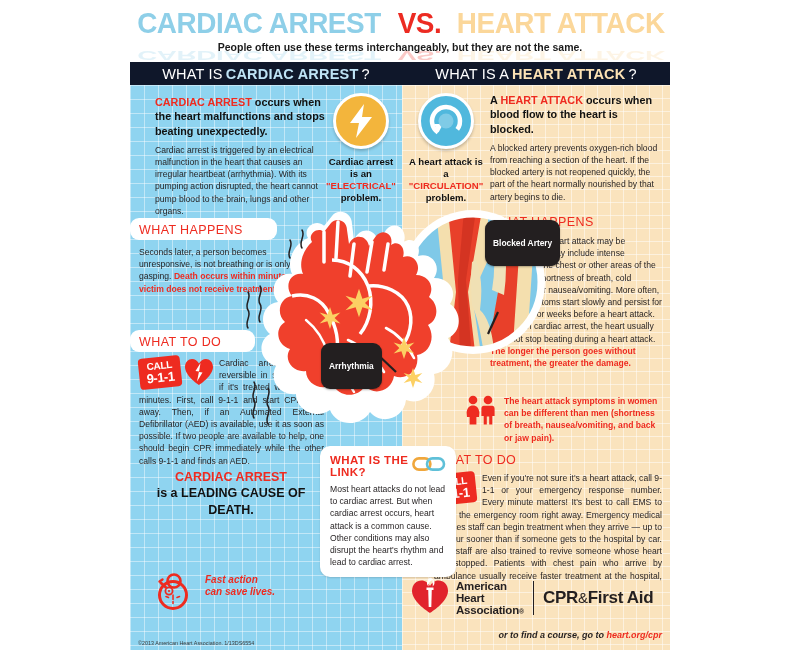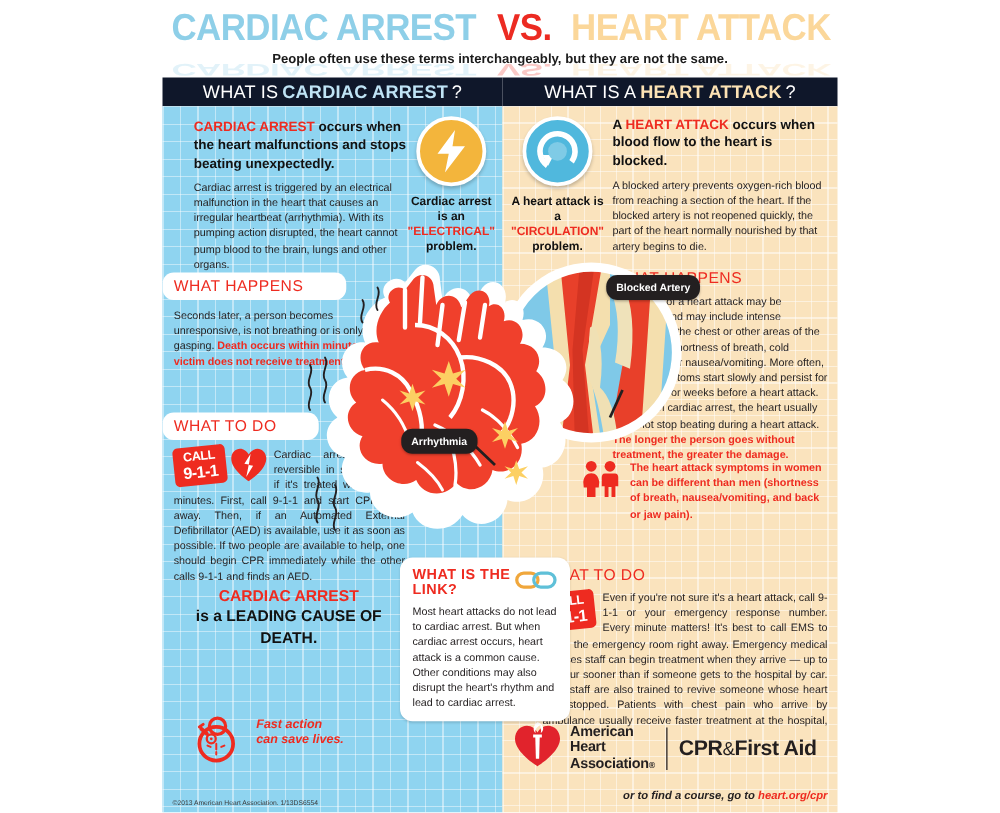--- a/index.html
+++ b/index.html
@@ -164,21 +164,21 @@
   
   #heart-wrap {
     position: absolute; left: 236px; top: 200px;
     width: 330px; height: 250px;
     pointer-events: none;
   }
   .label-bubble {
     position: absolute;
     background: #231f20; color: #fff;
     font-size: 8.4px; font-weight: bold;
-    border-radius: 9px; padding: 5px 8px;
+    border-radius: 9px; padding: 18px 8px;
     white-space: nowrap;
     box-shadow: 0 1px 2px rgba(0,0,0,.3);
   }
 
   
   .aha-name {
     font-size: 11.5px; font-weight: bold; color: #231f20;
     line-height: 1.06; letter-spacing: -0.2px;
   }
   .aha-divider { width: 1px; background: #231f20; height: 34px; margin: 0 9px; }
@@ -322,21 +322,21 @@
         <div class="body-txt" style="margin-top:6px;">A blocked artery prevents oxygen-rich blood from reaching a section of the heart. If the blocked artery is not reopened quickly, the part of the heart normally nourished by that artery begins to die.</div>
       </div>
 
       <div style="position:absolute;left:88px;top:130px;width:172px;">
         <div class="sect-head">WHAT HAPPENS</div>
         <div class="body-txt" style="margin-top:6px;">
           <span>Symptoms of a heart attack may be immediate and may include intense discomfort in the chest or other areas of the upper body, shortness of breath, cold sweats, and/or nausea/vomiting. More often, though, symptoms start slowly and persist for hours, days or weeks before a heart attack. Unlike with cardiac arrest, the heart usually does not stop beating during a heart attack. </span><span class="red">The longer the person goes without treatment, the greater the damage.</span>
         </div>
       </div>
 
-      <div style="position:absolute;left:62px;top:283px;width:200px;" class="row">
+      <div style="position:absolute;left:62px;top:310px;width:200px;" class="row">
         <div style="margin-right:6px;flex:0 0 auto;">
           <svg width="34" height="30" viewBox="0 0 34 30" aria-hidden="true">
             <circle cx="9" cy="5" r="4.3" fill="#ee2b20"></circle>
             <path d="M9 10.5 C5.3 10.5 3.2 13 2.6 17.5 L3 22 L5.6 22 L5.6 29.5 L12.4 29.5 L12.4 22 L15 22 L15.4 17.5 C14.8 13 12.7 10.5 9 10.5 Z" fill="#ee2b20"></path>
             <circle cx="24" cy="5" r="4.3" fill="#ee2b20"></circle>
             <path d="M20 10.8 L28 10.8 C30 10.8 30.6 12.4 30.6 14 L30.6 21 L28.3 21 L28.3 29.5 L25.2 29.5 L25.2 21.5 L22.8 21.5 L22.8 29.5 L19.7 29.5 L19.7 21 L17.4 21 L17.4 14 C17.4 12.4 18 10.8 20 10.8 Z" fill="#ee2b20"></path>
           </svg>
         </div>
         <div class="body-txt">
           <span class="red">The heart attack symptoms in women can be different than men (shortness of breath, nausea/vomiting, and back or jaw pain).</span>

